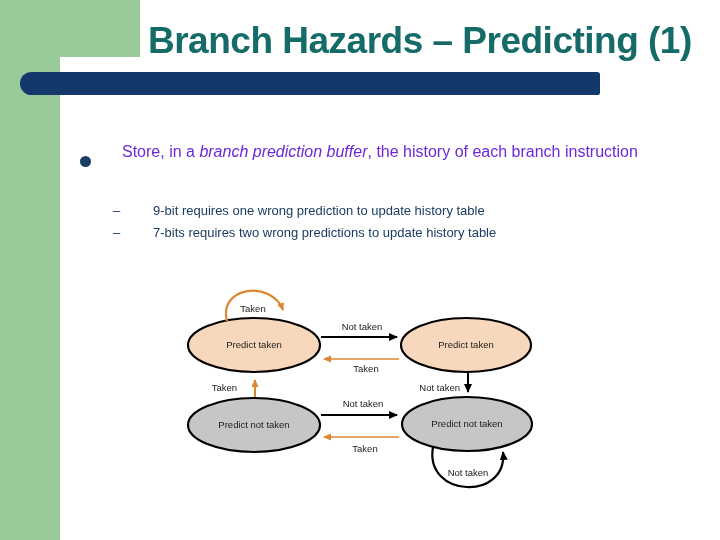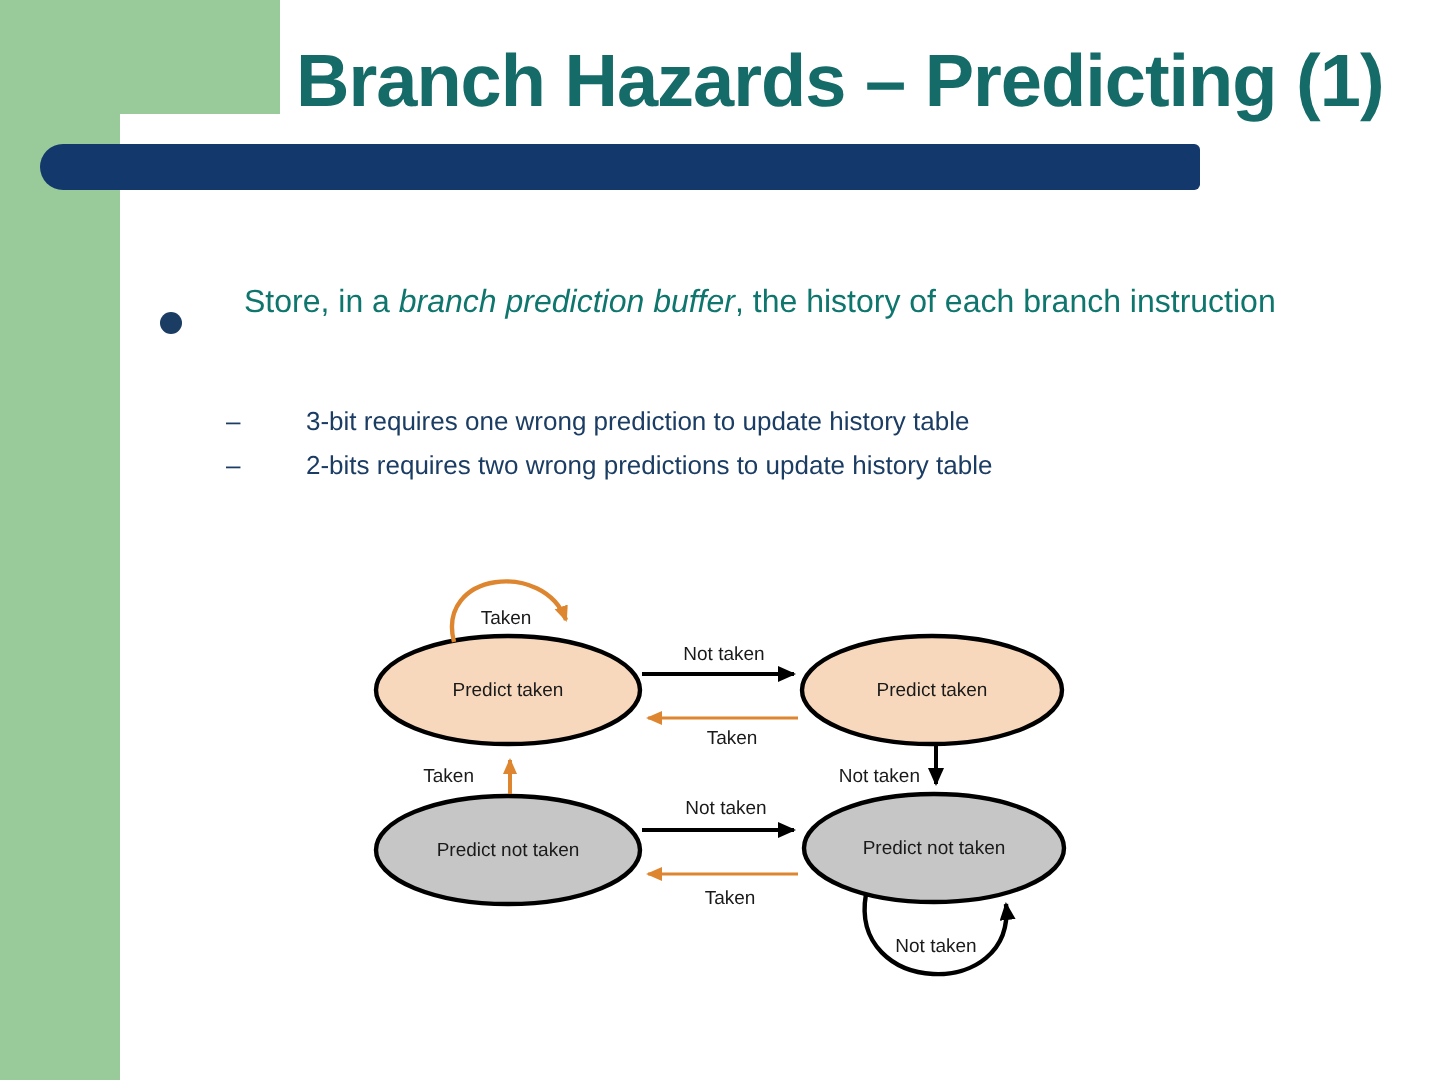--- a/index.html
+++ b/index.html
@@ -11,21 +11,21 @@
   .green-top{position:absolute;left:0;top:0;width:140px;height:57px;background:#99CA99;}
   .white-panel{position:absolute;left:60px;top:57px;width:660px;height:483px;background:#ffffff;border-top-left-radius:20px;}
   .navy-bar{position:absolute;left:20px;top:72px;width:580px;height:23px;background:#13386B;border-radius:12px 3px 3px 12px;}
   .slide-title{
     position:absolute;left:148px;top:20px;width:560px;
     font-size:37px;font-weight:bold;color:#156B68;letter-spacing:-0.5px;white-space:nowrap;
   }
   .bullet-dot{position:absolute;left:80px;top:156px;width:11px;height:11px;border-radius:50%;background:#1B3C63;}
   .lead-text{
     position:absolute;left:122px;top:141px;width:558px;
-    font-size:16px;line-height:22px;color:#0f766e;
+    font-size:16px;line-height:22px;color:#6d28d9;
   }
   .lead-text i{font-style:italic;}
   .sub-bullets{position:absolute;left:113px;top:200px;width:560px;}
   .sub-row{display:flex;font-size:13px;line-height:22px;color:#1B3C63;}
   .sub-marker{width:40px;flex:0 0 40px;}
   .diagram-svg{position:absolute;left:0;top:0;}
   .state-label{font-size:9.5px;fill:#1a1a1a;}
   .edge-label{font-size:9.5px;fill:#1a1a1a;}
 </style>
 </head>
@@ -37,25 +37,25 @@
 <div class="navy-bar"></div>
 
 <div class="slide-title">Branch Hazards – Predicting (1)</div>
 
 <div class="bullet-dot"></div>
 <div class="lead-text"><span>Store, in a </span><i>branch prediction buffer</i><span>, the history of each branch instruction</span></div>
 
 <div class="sub-bullets">
   <div class="sub-row">
     <span class="sub-marker">–</span>
-    <span>3-bit requires one wrong prediction to update history table</span>
+    <span>9-bit requires one wrong prediction to update history table</span>
   </div>
   <div class="sub-row">
     <span class="sub-marker">–</span>
-    <span>2-bits requires two wrong predictions to update history table</span>
+    <span>7-bits requires two wrong predictions to update history table</span>
   </div>
 </div>
 
 <svg class="diagram-svg" width="720" height="540" viewBox="0 0 720 540">
   <defs>
     <marker id="mb" markerUnits="userSpaceOnUse" markerWidth="10" markerHeight="9" refX="8" refY="4" orient="auto">
       <path d="M0,0 L9,4 L0,8 Z" fill="#000000"></path>
     </marker>
     <marker id="mo" markerUnits="userSpaceOnUse" markerWidth="9" markerHeight="8" refX="7" refY="3.5" orient="auto">
       <path d="M0,0 L8,3.5 L0,7 Z" fill="#DD862F"></path>

